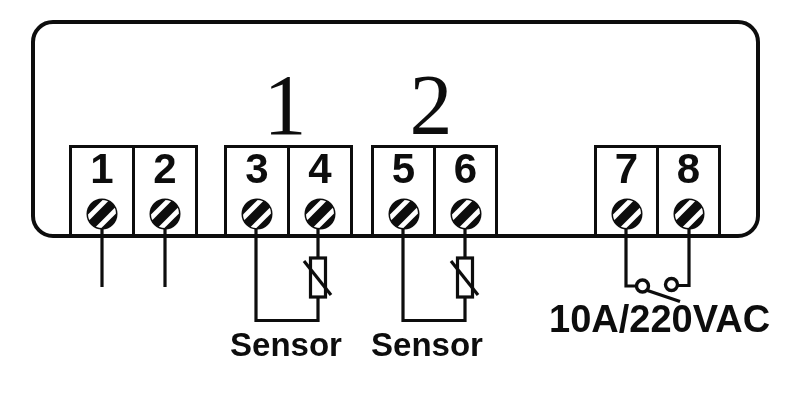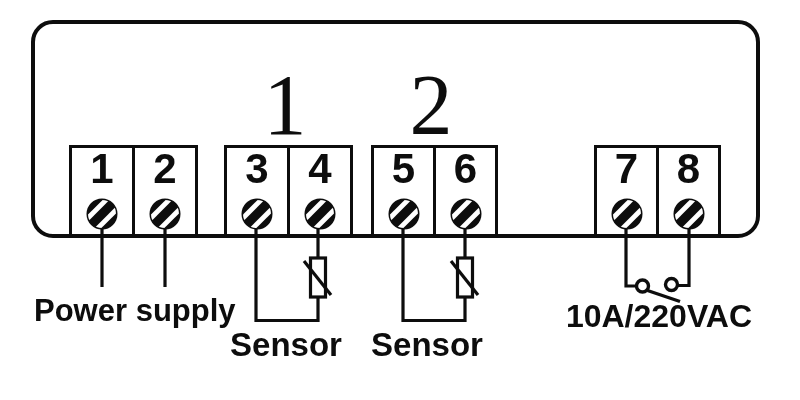--- a/index.html
+++ b/index.html
@@ -27,21 +27,21 @@
   .channel-num{
     position:absolute;top:62px;width:80px;text-align:center;
     font-family:"Liberation Serif",serif;font-size:86px;line-height:1;font-weight:400;
   }
   .diagram-label{
     position:absolute;text-align:center;font-weight:600;line-height:1;white-space:nowrap;
   }
   .label-power{left:34px;top:295px;width:200px;font-size:31px;}
   .label-sensor1{left:216px;top:328px;width:140px;font-size:33px;}
   .label-sensor2{left:357px;top:328px;width:140px;font-size:33px;}
-  .label-rating{left:549px;top:300px;width:220px;font-size:32px;}
+  .label-rating{left:549px;top:300px;width:220px;font-size:38px;}
 </style>
 </head>
 <body>
 
 <div class="stage">
 
   <svg class="wire-layer" viewBox="0 0 800 400" fill="none" stroke="#0d0d0d" stroke-width="3.2">
 
     <path d="M102 216 V287"></path>
     <path d="M165 216 V287"></path>
@@ -183,18 +183,17 @@
           </clipPath>
         <circle cx="18" cy="18" r="15.5" fill="#0d0d0d"></circle>
         <g clip-path="url(#sc8)" stroke="#ffffff" stroke-width="4.8">
           <line x1="-2" y1="28" x2="28" y2="-2"></line>
             <line x1="8" y1="38" x2="38" y2="8"></line>
         </g>
       </svg>
     </div>
   </div>
 
-  <div class="diagram-label label-power">Power supply</div>
   <div class="diagram-label label-sensor1">Sensor</div>
   <div class="diagram-label label-sensor2">Sensor</div>
   <div class="diagram-label label-rating">10A/220VAC</div>
 
 </div>
 
 </body></html>

